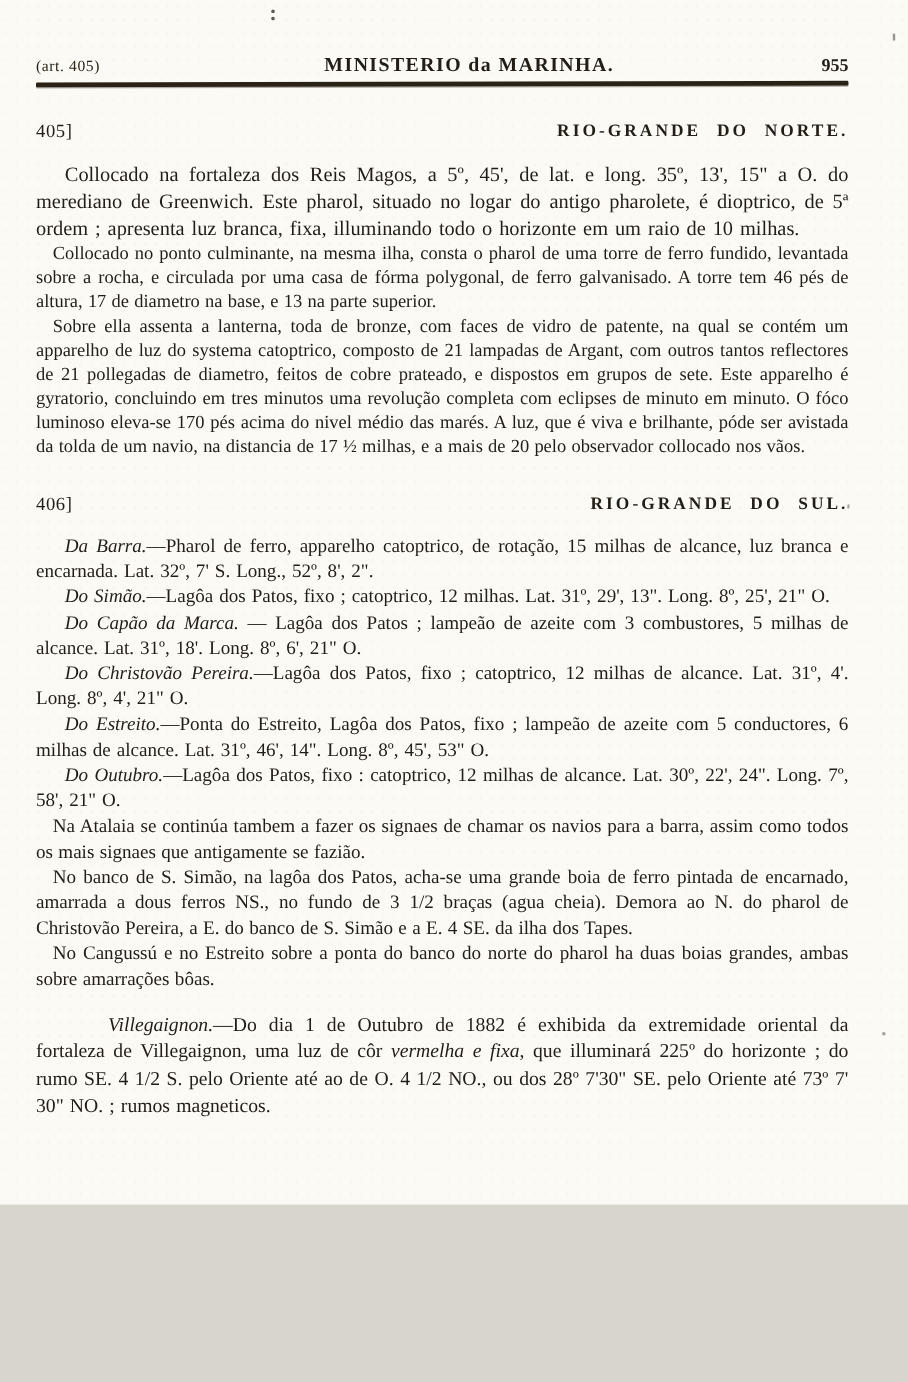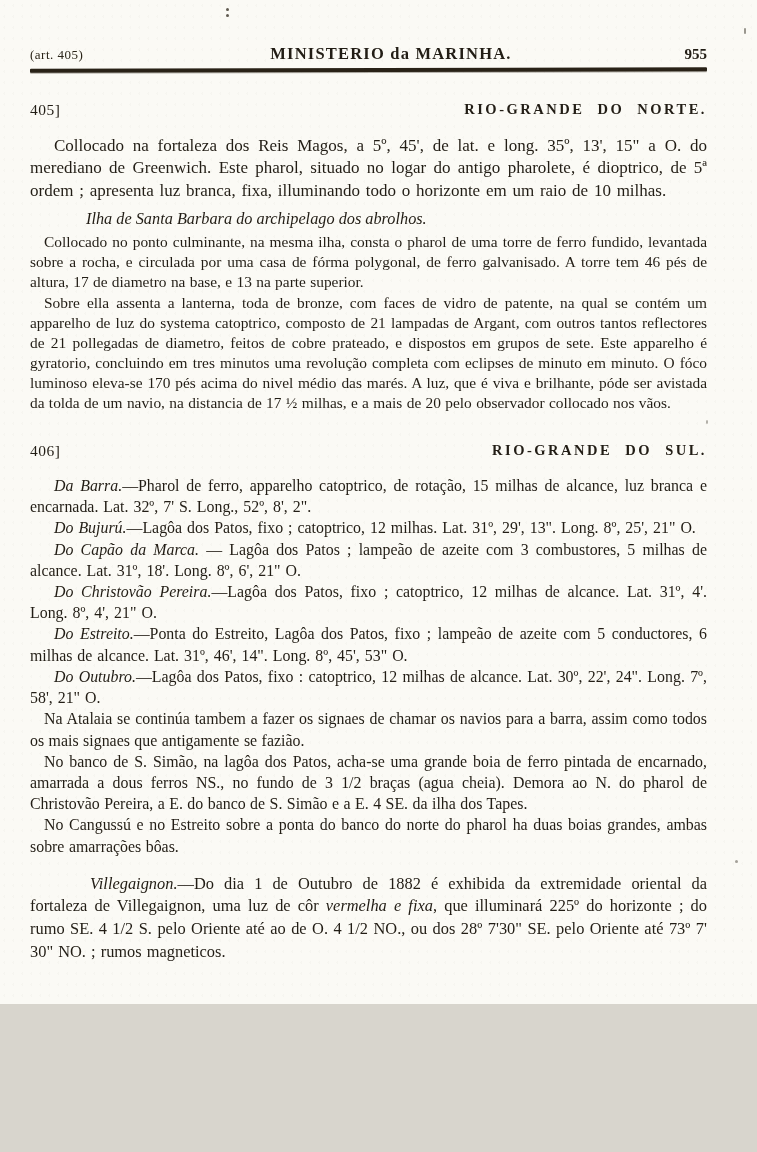--- a/index.html
+++ b/index.html
@@ -60,33 +60,32 @@
     <span class="head-page">955</span>
   </header>
   <div class="head-rule"></div>
 
   <section>
     <div class="section-head">
       <span class="sec-num">405]</span>
       <span class="sec-title">RIO-GRANDE DO NORTE.</span>
     </div>
     <p class="para p-lead">Collocado na fortaleza dos Reis Magos, a 5º, 45', de lat. e long. 35º, 13', 15" a O. do merediano de Greenwich. Este pharol, situado no logar do antigo pharolete, é dioptrico, de 5ª ordem ; apresenta luz branca, fixa, illuminando todo o horizonte em um raio de 10 milhas.</p>
-    <p class="para subhead">Ilha de Santa Barbara do archipelago dos abrolhos.</p>
     <p class="para p-small">Collocado no ponto culminante, na mesma ilha, consta o pharol de uma torre de ferro fundido, levantada sobre a rocha, e circulada por uma casa de fórma polygonal, de ferro galvanisado. A torre tem 46 pés de altura, 17 de diametro na base, e 13 na parte superior.</p>
     <p class="para p-small">Sobre ella assenta a lanterna, toda de bronze, com faces de vidro de patente, na qual se contém um apparelho de luz do systema catoptrico, composto de 21 lampadas de Argant, com outros tantos reflectores de 21 pollegadas de diametro, feitos de cobre prateado, e dispostos em grupos de sete. Este apparelho é gyratorio, concluindo em tres minutos uma revolução completa com eclipses de minuto em minuto. O fóco luminoso eleva-se 170 pés acima do nivel médio das marés. A luz, que é viva e brilhante, póde ser avistada da tolda de um navio, na distancia de 17 ½ milhas, e a mais de 20 pelo observador collocado nos vãos.</p>
   </section>
 
   <section>
     <div class="section-head">
       <span class="sec-num">406]</span>
       <span class="sec-title">RIO-GRANDE DO SUL.</span>
     </div>
     <div class="entries">
       <p class="para entry"><span class="italic">Da Barra.</span><span>—Pharol de ferro, apparelho catoptrico, de rotação, 15 milhas de alcance, luz branca e encarnada. Lat. 32º, 7' S. Long., 52º, 8', 2".</span></p>
-      <p class="para entry"><span class="italic">Do Bujurú.</span><span>—Lagôa dos Patos, fixo ; catoptrico, 12 milhas. Lat. 31º, 29', 13". Long. 8º, 25', 21" O.</span></p>
+      <p class="para entry"><span class="italic">Do Simão.</span><span>—Lagôa dos Patos, fixo ; catoptrico, 12 milhas. Lat. 31º, 29', 13". Long. 8º, 25', 21" O.</span></p>
       <p class="para entry"><span class="italic">Do Capão da Marca.</span><span> — Lagôa dos Patos ; lampeão de azeite com 3 combustores, 5 milhas de alcance. Lat. 31º, 18'. Long. 8º, 6', 21" O.</span></p>
       <p class="para entry"><span class="italic">Do Christovão Pereira.</span><span>—Lagôa dos Patos, fixo ; catoptrico, 12 milhas de alcance. Lat. 31º, 4'. Long. 8º, 4', 21" O.</span></p>
       <p class="para entry"><span class="italic">Do Estreito.</span><span>—Ponta do Estreito, Lagôa dos Patos, fixo ; lampeão de azeite com 5 conductores, 6 milhas de alcance. Lat. 31º, 46', 14". Long. 8º, 45', 53" O.</span></p>
       <p class="para entry"><span class="italic">Do Outubro.</span><span>—Lagôa dos Patos, fixo : catoptrico, 12 milhas de alcance. Lat. 30º, 22', 24". Long. 7º, 58', 21" O.</span></p>
     </div>
     <p class="para p-plain">Na Atalaia se continúa tambem a fazer os signaes de chamar os navios para a barra, assim como todos os mais signaes que antigamente se fazião.</p>
     <p class="para p-plain">No banco de S. Simão, na lagôa dos Patos, acha-se uma grande boia de ferro pintada de encarnado, amarrada a dous ferros NS., no fundo de 3 1/2 braças (agua cheia). Demora ao N. do pharol de Christovão Pereira, a E. do banco de S. Simão e a E. 4 SE. da ilha dos Tapes.</p>
     <p class="para p-plain">No Cangussú e no Estreito sobre a ponta do banco do norte do pharol ha duas boias grandes, ambas sobre amarrações bôas.</p>
   </section>
 

